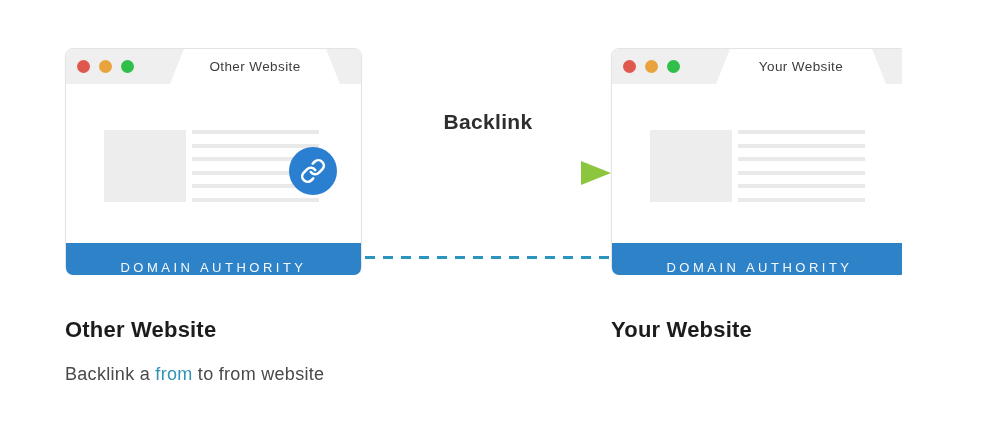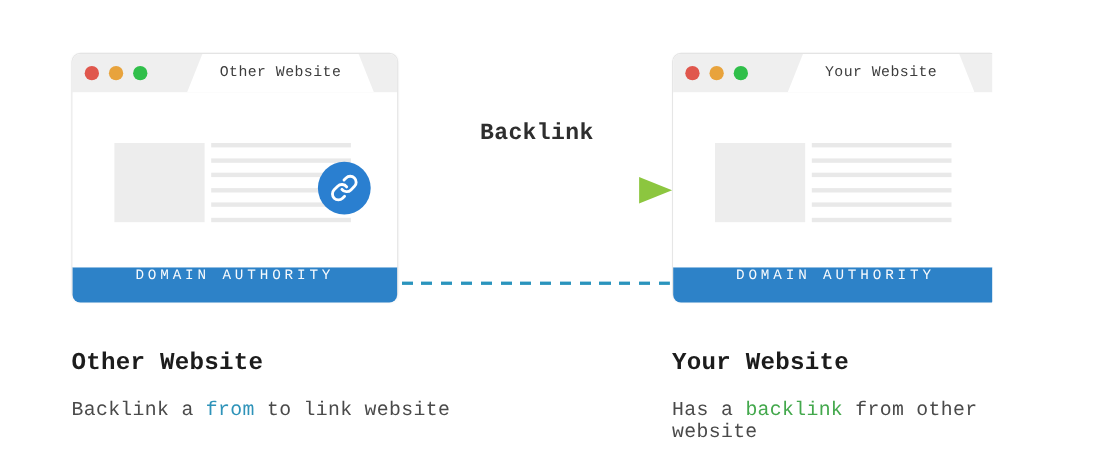--- a/index.html
+++ b/index.html
@@ -2,21 +2,21 @@
 <html style="--bar-blue: #2d82c8; --badge-blue: #2a7fd0; --arrow-blue: #1e78c8; --arrow-green: #8cc63f; --dash-teal: #2a94bd; --link-text: #2e93b9; --backlink-text: #43a84c; --dot-red: #e0574d; --dot-orange: #e8a33c; --dot-green: #30bf4a; --header-gray: #efefef;"><head>
 <meta charset="utf-8">
 <style>
   * { margin: 0; padding: 0; box-sizing: border-box; }
   html, body { background: #ffffff; }
   .canvas {
     position: relative;
     width: 902px;
     height: 433px;
     background: #ffffff;
-    font-family: Liberation Mono, monospace;
+    font-family: Liberation Sans, sans-serif;
     overflow: hidden;
   }
 
   
   .window {
     position: absolute;
     top: 48px;
     width: 297px;
     height: 226px;
     background: #ffffff;
@@ -98,21 +98,21 @@
     justify-content: center;
     cursor: pointer;
   }
   .link-badge svg { width: 26px; height: 26px; transform: rotate(0deg); }
 
   .win-footer {
     height: 32px;
     background: var(--bar-blue, #2d82c8);
     border-radius: 0 0 7px 7px;
     display: flex;
-    align-items: flex-start;
+    align-items: flex-end;
     justify-content: center;
     color: rgba(255,255,255,0.96);
     font-size: 13px;
     letter-spacing: 3.5px;
   }
 
   
   .backlink-label {
     position: absolute;
     left: 363px;
@@ -243,24 +243,21 @@
       </div>
     </div>
     <div class="win-footer">
       <span>DOMAIN AUTHORITY</span>
     </div>
   </div>
 
   <div class="caption left">
     <div class="caption-title">Other Website</div>
     <div class="caption-desc">
-      <span>Backlink a </span><span class="hl-link">from</span><span> to link website</span>
+      <span>Backlink a </span><span class="hl-link">from</span><span> to from website</span>
     </div>
   </div>
 
   <div class="caption right">
     <div class="caption-title">Your Website</div>
-    <div class="caption-desc">
-      <span>Has a </span><span class="hl-backlink">backlink</span><span> from other website</span>
-    </div>
   </div>
 
 </div>
 
 </body></html>

